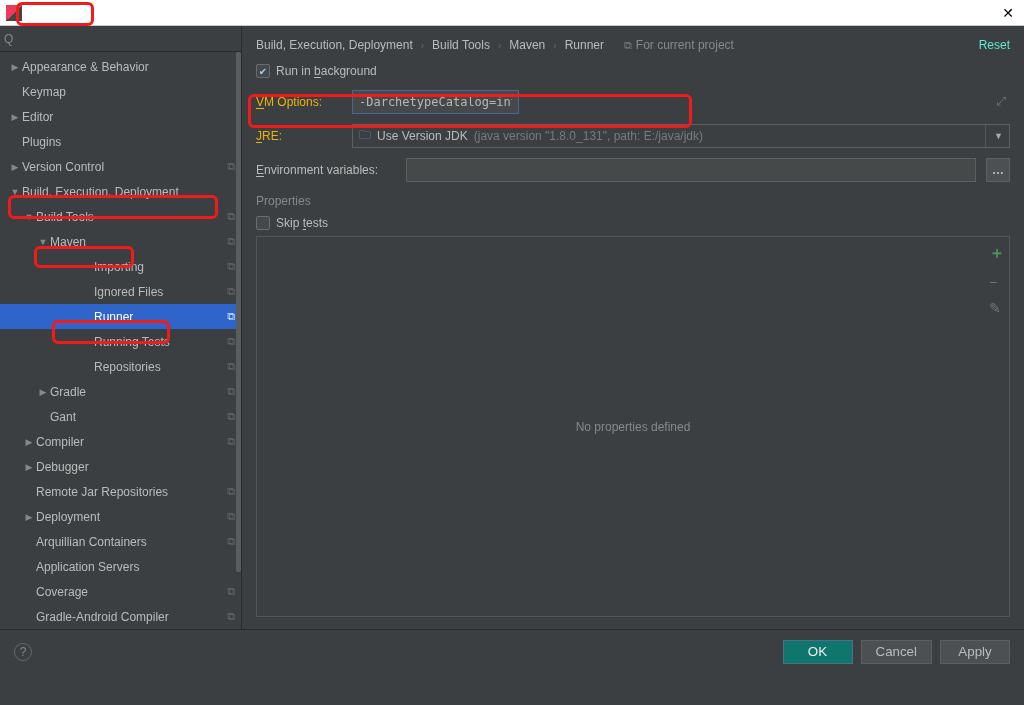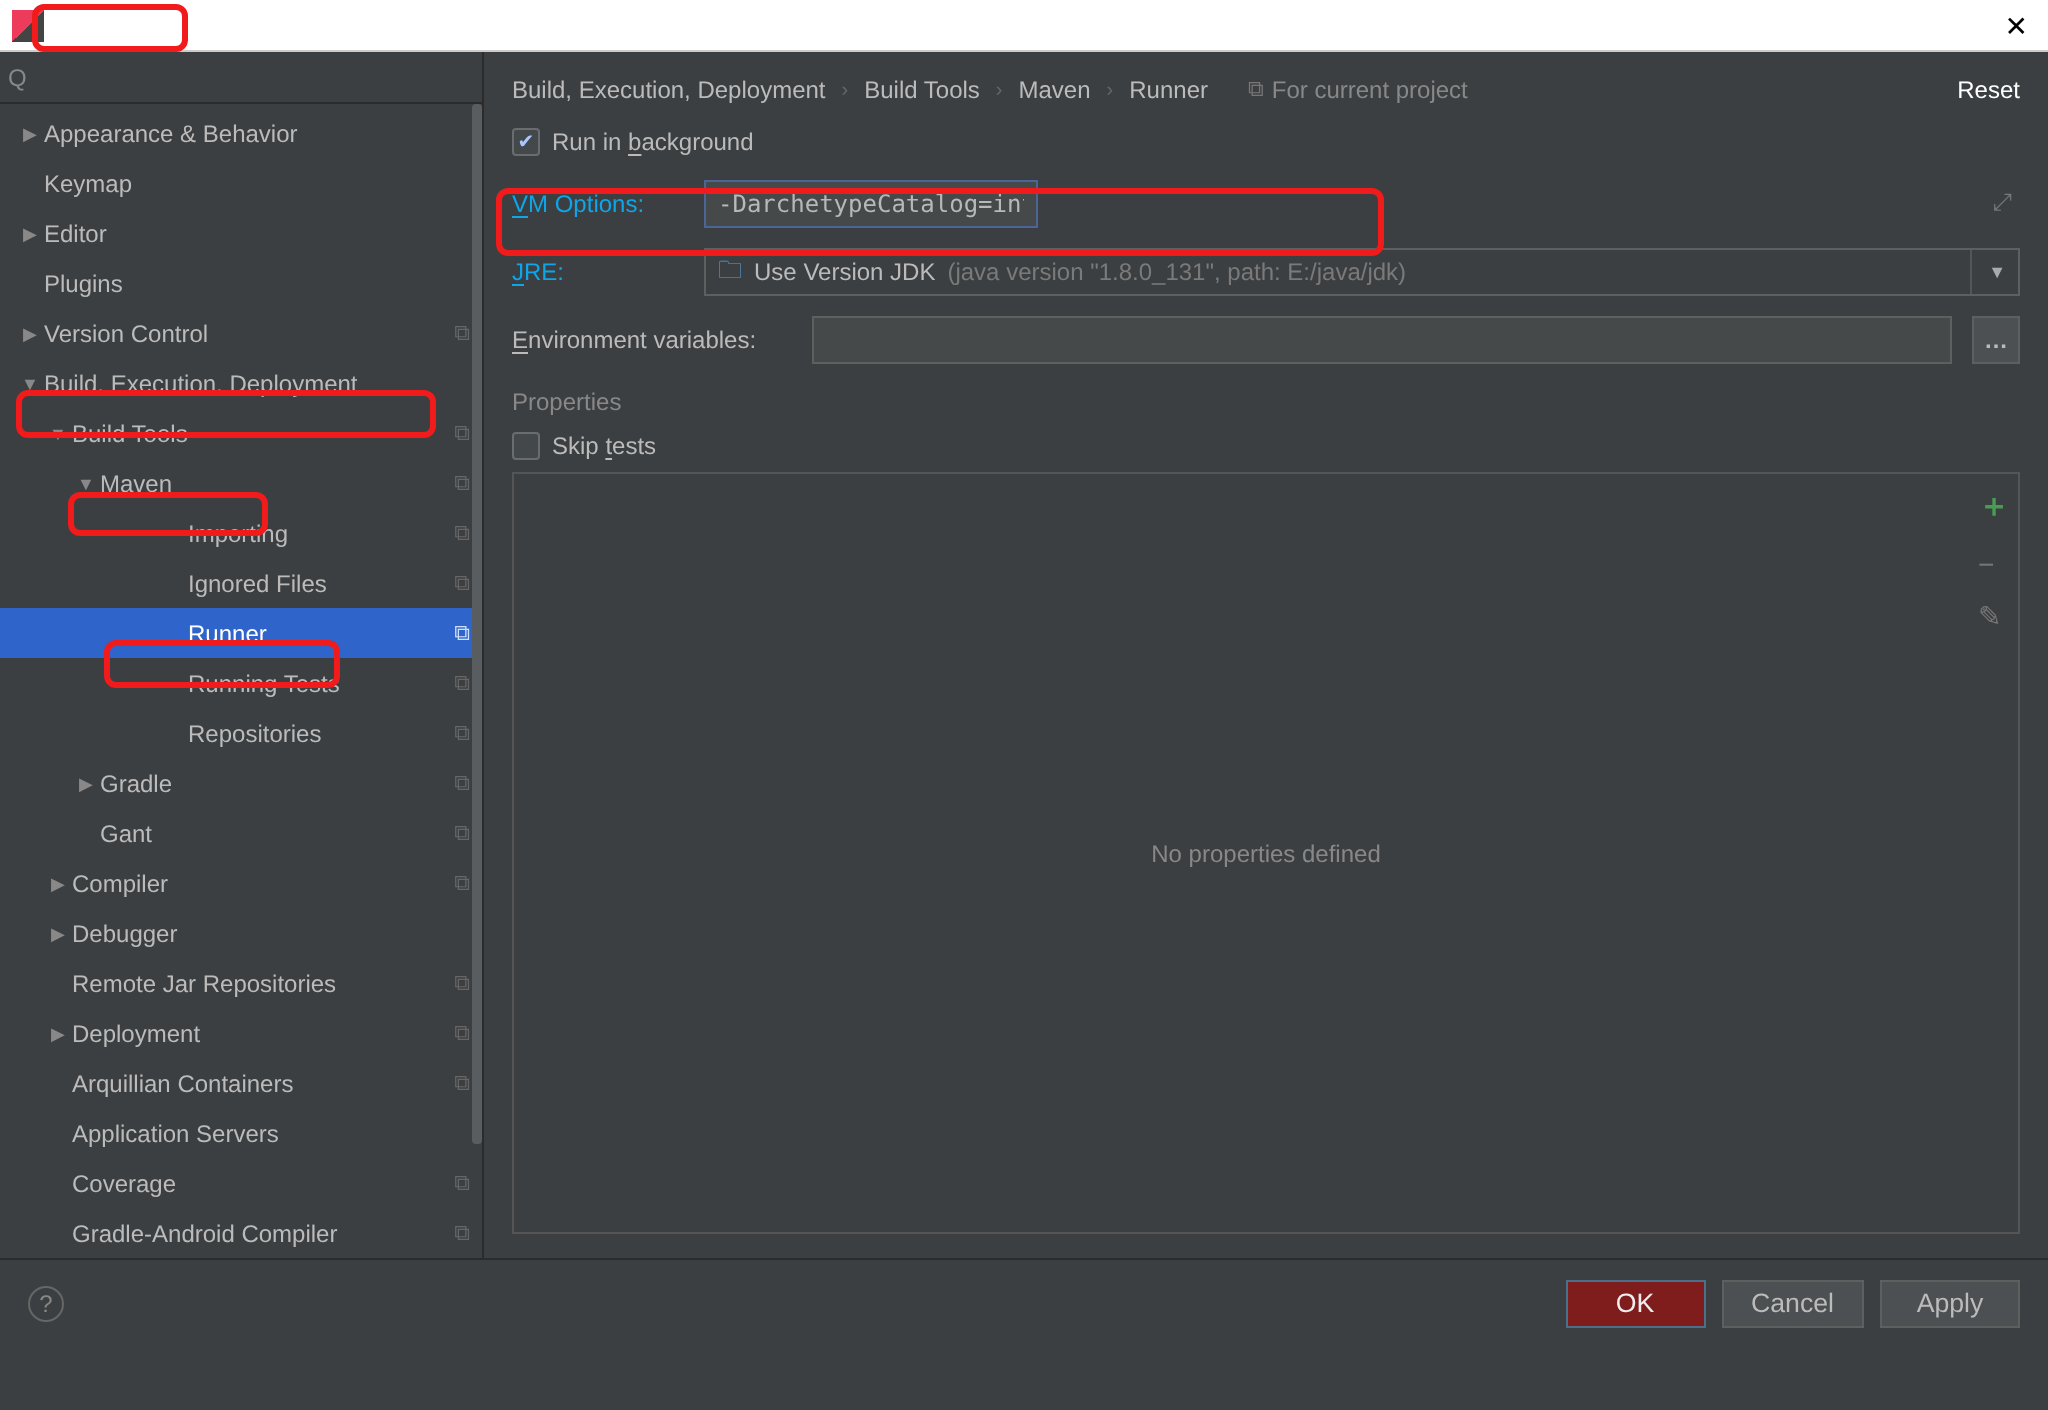--- a/index.html
+++ b/index.html
@@ -136,33 +136,33 @@
     display: flex;
     align-items: center;
     gap: 8px;
   }
   .breadcrumb .bc-item { color: #bbb; cursor: pointer; }
   .breadcrumb .bc-sep { color: #666; font-size: 10px; }
   .for-project { color: #888; display: inline-flex; align-items: center; gap: 4px; margin-left: 12px; }
   .for-project .copy-icon { color: #777; font-size: 11px; }
   .reset-link {
     margin-left: auto;
-    color: #ffffff;
+    color: #5eead4;
     cursor: pointer;
     text-align: right;
   }
   .form-row {
     display: flex;
     align-items: center;
     margin-bottom: 10px;
     gap: 10px;
   }
   .form-row .label {
     width: 86px;
-    color: #0ea5e9;
+    color: #eab308;
   }
   .checkbox-row {
     display: flex;
     align-items: center;
     gap: 6px;
     margin-bottom: 12px;
   }
   .checkbox-box {
     width: 14px; height: 14px;
     border: 1px solid #6a6d6f;
@@ -279,21 +279,21 @@
   .btn {
     min-width: 70px;
     height: 24px;
     background: #4c5052;
     border: 1px solid #5e6060;
     color: #bbb;
     padding: 0 14px;
     cursor: pointer;
   }
   .btn.primary {
-    background: #7f1d1d;
+    background: #0f766e;
     border-color: #4a708b;
     color: #eee;
   }
   .u { text-decoration: underline; text-underline-offset: 2px; }
   
   .hl {
     position: absolute;
     border: 3px solid #f21b1b;
     border-radius: 6px;
     pointer-events: none;

